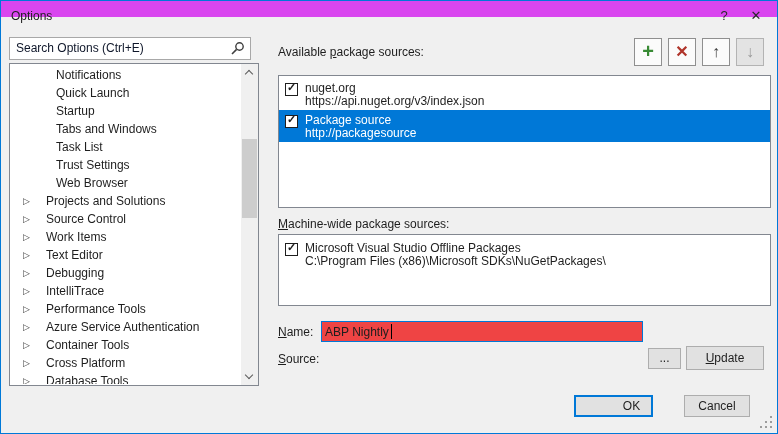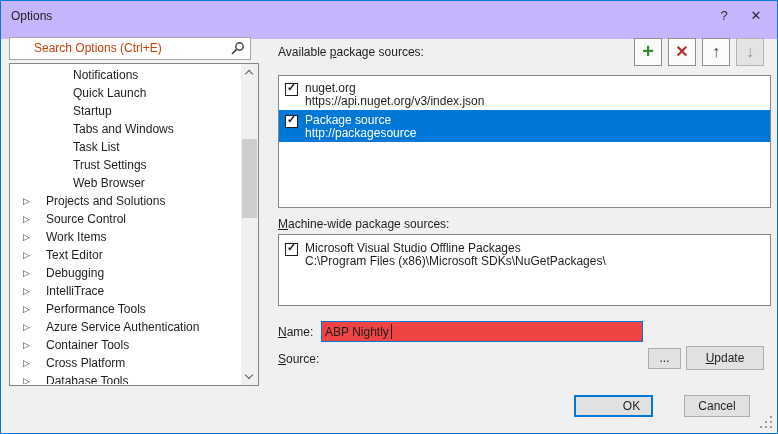--- a/index.html
+++ b/index.html
@@ -1,32 +1,32 @@
 <!DOCTYPE html>
 <html><head>
 <meta charset="utf-8">
 <style>
   html,body{margin:0;padding:0;background:#d7d7d7;}
   *{box-sizing:border-box;}
   .dialog{position:relative;width:778px;height:434px;background:#f0f0f0;border:1px solid #0079d8;
           font-family:"Liberation Sans",sans-serif;font-size:12px;color:#1e1e1e;overflow:hidden;}
   
-  .titlebar{position:absolute;left:0;top:0;right:0;height:38px;background:#c4b5fd;}
+  .titlebar{position:absolute;left:0;top:0;right:0;height:16px;background:#d946ef;}
   .title{position:absolute;left:10px;top:8px;}
   .cap-btn{position:absolute;top:0;height:30px;width:34px;text-align:center;line-height:30px;color:#2b2b2b;cursor:default;}
   .help{right:36px;font-size:13px;}
   .close{right:4px;font-size:13px;}
   
   .search{position:absolute;left:8px;top:36px;width:242px;height:23px;background:#fff;border:1px solid #a8a8a8;}
-  .search-text{position:absolute;left:24px;top:3px;color:#c2410c;}
+  .search-text{position:absolute;left:6px;top:3px;color:#0f172a;}
   .search-icon{position:absolute;right:5px;top:3px;width:15px;height:15px;}
   
   .tree{position:absolute;left:8px;top:62px;width:250px;height:323px;background:#fff;border:1px solid #828790;}
   .tree-rows{position:absolute;left:0;top:2px;right:17px;bottom:1px;overflow:hidden;}
-  .tree-row{position:relative;height:18px;line-height:18px;padding-left:63px;white-space:nowrap;}
+  .tree-row{position:relative;height:18px;line-height:18px;padding-left:46px;white-space:nowrap;}
   .tree-row.expandable{padding-left:36px;}
   .expander{display:none;position:absolute;left:13px;top:0;font-size:9px;color:#3a3a3a;}
   .tree-row.expandable .expander{display:inline;}
   .vscroll{position:absolute;right:0;top:0;bottom:0;width:17px;background:#f0f0f0;}
   .sb-btn{position:absolute;left:0;width:17px;height:17px;}
   .sb-btn.t{top:0;} .sb-btn.b{bottom:0;}
   .chev{position:absolute;left:5px;width:6px;height:6px;border:solid #5b5b5b;border-width:1.5px 1.5px 0 0;}
   .chev.up{top:7px;transform:rotate(-45deg);}
   .chev.down{top:4px;transform:rotate(135deg);}
   .sb-thumb{position:absolute;left:1px;right:1px;top:75px;height:79px;background:#cdcdcd;}

